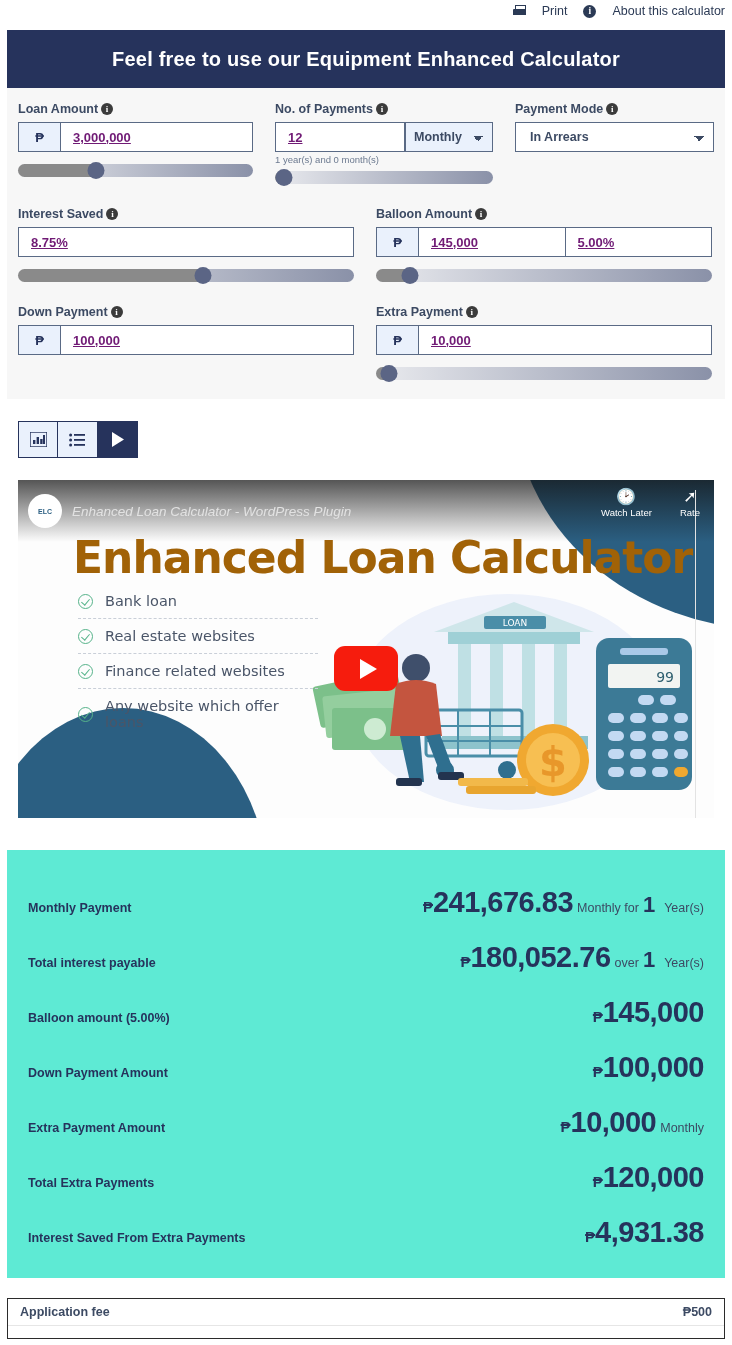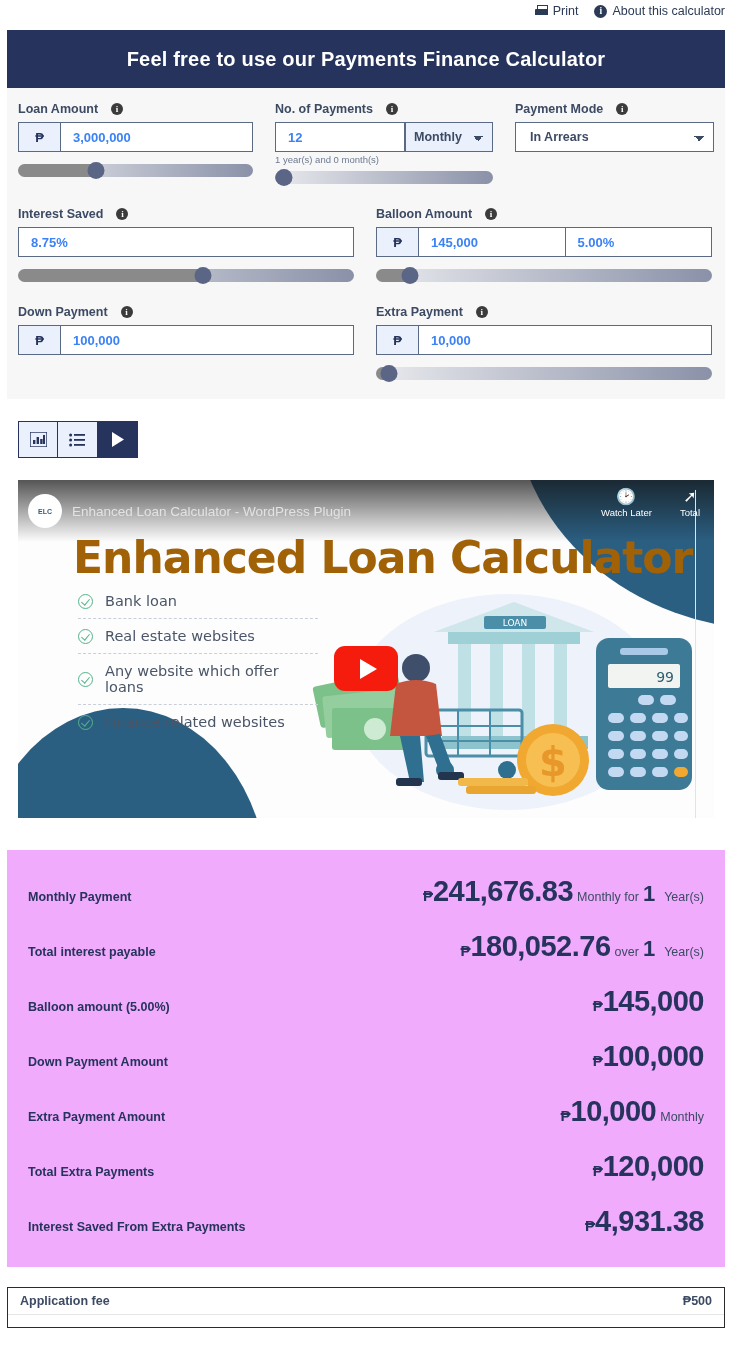--- a/index.html
+++ b/index.html
@@ -18,21 +18,21 @@
     justify-content: flex-end;
     align-items: center;
     gap: 16px;
     padding-right: 7px;
     font-size: 12.5px;
     color: #2b3a55;
   }
   .topbar a {
     display: inline-flex;
     align-items: center;
-    gap: 5px;
+    gap: 16px;
     color: #2b3a55;
     text-decoration: none;
     cursor: pointer;
   }
   .ico-print { width: 13px; height: 12px; display: inline-block; position: relative; }
   .ico-print:before {
     content: ""; position: absolute; left: 2px; top: 0; width: 9px; height: 4px;
     border: 1.5px solid #2b3a55; border-bottom: none;
   }
   .ico-print:after {
@@ -65,21 +65,21 @@
     background: #f7f7f7;
     padding: 14px 11px 18px 11px;
   }
   .row { display: flex; }
   .field-label {
     font-size: 12.5px;
     font-weight: bold;
     color: #3c4a63;
     display: flex;
     align-items: center;
-    gap: 13px;
+    gap: 3px;
     margin-bottom: 6px;
   }
   .lbl-info {
     width: 12px; height: 12px; border-radius: 50%; background: #3b3b3b;
     color: #fff; font-size: 9px; font-weight: bold; line-height: 12px;
     text-align: center; font-family: "Liberation Serif", serif;
     cursor: pointer;
   }
 
   .input-group { display: flex; height: 30px; }
@@ -91,24 +91,25 @@
     display: flex; align-items: center; justify-content: center;
     font-size: 13px; font-weight: bold; color: #26335c;
   }
   .txt {
     flex: 1;
     border: 1px solid #5a6a85;
     background: #ffffff;
     padding: 0 12px;
     font-size: 13px;
     font-weight: bold;
-    color: #3b82f6;
+    color: #701a75;
     font-family: "Liberation Sans", sans-serif;
     outline: none;
     min-width: 0;
+    text-decoration: underline;
   }
   .txt.plain { border: 1px solid #5a6a85; }
   .txt.split-right { border-left: none; }
 
   select.sel {
     height: 30px;
     border: 1px solid #5a6a85;
     background: #eaf1fc;
     font-size: 12.5px;
     font-weight: bold;
@@ -188,21 +189,21 @@
   }
   .vid-title-row {
     position: absolute; left: 10px; top: 14px; right: 10px;
     display: flex; align-items: center; gap: 10px; z-index: 4;
   }
   .vid-avatar {
     width: 34px; height: 34px; border-radius: 50%; background: #ffffff;
     display: flex; align-items: center; justify-content: center;
     font-size: 7px; font-weight: bold; color: #2b5f82; overflow: hidden;
   }
-  .vid-title { color: #e2e2e2; font-size: 13.5px; }
+  .vid-title { color: #e2e2e2; font-size: 13.5px; font-style: italic; }
   .vid-ctrls {
     position: absolute; right: 14px; top: 10px; display: flex; gap: 28px; z-index: 5;
     color: #ffffff; font-size: 9.5px; text-align: center;
   }
   .vid-ctrl { display: flex; flex-direction: column; align-items: center; gap: 3px; cursor: pointer; }
   .vid-ctrl .g { font-size: 16px; line-height: 14px; }
   .vid-heading {
     position: absolute; left: 55px; top: 52px; z-index: 3;
     font-size: 44px; font-weight: bold; color: #a16207;
     font-family: "DejaVu Sans", sans-serif; letter-spacing: -1px;
@@ -229,22 +230,22 @@
     content: ""; border-left: 17px solid #ffffff;
     border-top: 10px solid transparent; border-bottom: 10px solid transparent;
     margin-left: 4px;
   }
   .illus { position: absolute; left: 290px; bottom: 6px; width: 400px; height: 230px; z-index: 2; }
   .vid-divider { position: absolute; right: 18px; top: 10px; bottom: 0; width: 1px; background: #e3e3e3; z-index: 2;}
 
   
   .results {
     margin: 32px 7px 0 7px;
-    background: #f0abfc;
-    padding: 14px 12px 18px 12px;
+    background: #5eead4;
+    padding: 25px 12px 18px 12px;
   }
   .res-row {
     display: flex; align-items: baseline; justify-content: space-between;
     padding: 11px 9px 11px 9px;
   }
   .res-label { font-size: 12.5px; font-weight: bold; color: #26335c; }
   .res-value { display: flex; align-items: baseline; color: #26335c; white-space: nowrap; }
   .cur { font-size: 15px; font-weight: bold; }
   .amt { font-size: 29px; font-weight: bold; letter-spacing: -.5px; }
   .suffix { font-size: 12.5px; margin-left: 4px; font-weight: normal; color: #3c4a63; }
@@ -271,21 +272,21 @@
   <a>
     <span class="ico-print"></span>
     <span>Print</span>
   </a>
   <a>
     <span class="ico-info">i</span>
     <span>About this calculator</span>
   </a>
 </div>
 
-<div class="banner">Feel free to use our Payments Finance Calculator</div>
+<div class="banner">Feel free to use our Equipment Enhanced Calculator</div>
 
 <div class="form-panel">
 
   <div class="row" style="gap:22px;">
     <div style="width:235px;">
       <div class="field-label">
         <span>Loan Amount</span>
         <span class="lbl-info">i</span>
       </div>
       <div class="input-group">
@@ -432,42 +433,42 @@
     <div class="vid-title">Enhanced Loan Calculator - WordPress Plugin</div>
   </div>
 
   <div class="vid-ctrls">
     <div class="vid-ctrl">
       <span class="g">🕑</span>
       <span>Watch Later</span>
     </div>
     <div class="vid-ctrl">
       <span class="g">➚</span>
-      <span>Total</span>
+      <span>Rate</span>
     </div>
   </div>
 
   <div class="vid-heading">Enhanced Loan Calculator</div>
 
   <div class="vid-list">
     <div class="vid-li">
       <span class="chk"></span>
       <span>Bank loan</span>
     </div>
     <div class="vid-li">
       <span class="chk"></span>
       <span>Real estate websites</span>
     </div>
     <div class="vid-li">
       <span class="chk"></span>
-      <span>Any website which offer loans</span>
+      <span>Finance related websites</span>
     </div>
     <div class="vid-li">
       <span class="chk"></span>
-      <span>Finance related websites</span>
+      <span>Any website which offer loans</span>
     </div>
   </div>
 
   <svg class="illus" viewBox="0 0 400 230">
     <ellipse cx="200" cy="120" rx="155" ry="108" fill="#eef2fb"></ellipse>
 
     <rect x="140" y="48" width="132" height="14" fill="#9fd0d6"></rect>
     <polygon points="206,20 286,50 126,50" fill="#cfe6ea"></polygon>
     <rect x="176" y="34" width="62" height="13" rx="2" fill="#4a8ea8"></rect>
     <text x="207" y="44" font-family="DejaVu Sans, sans-serif" font-size="9" fill="#ffffff" text-anchor="middle">LOAN</text>

